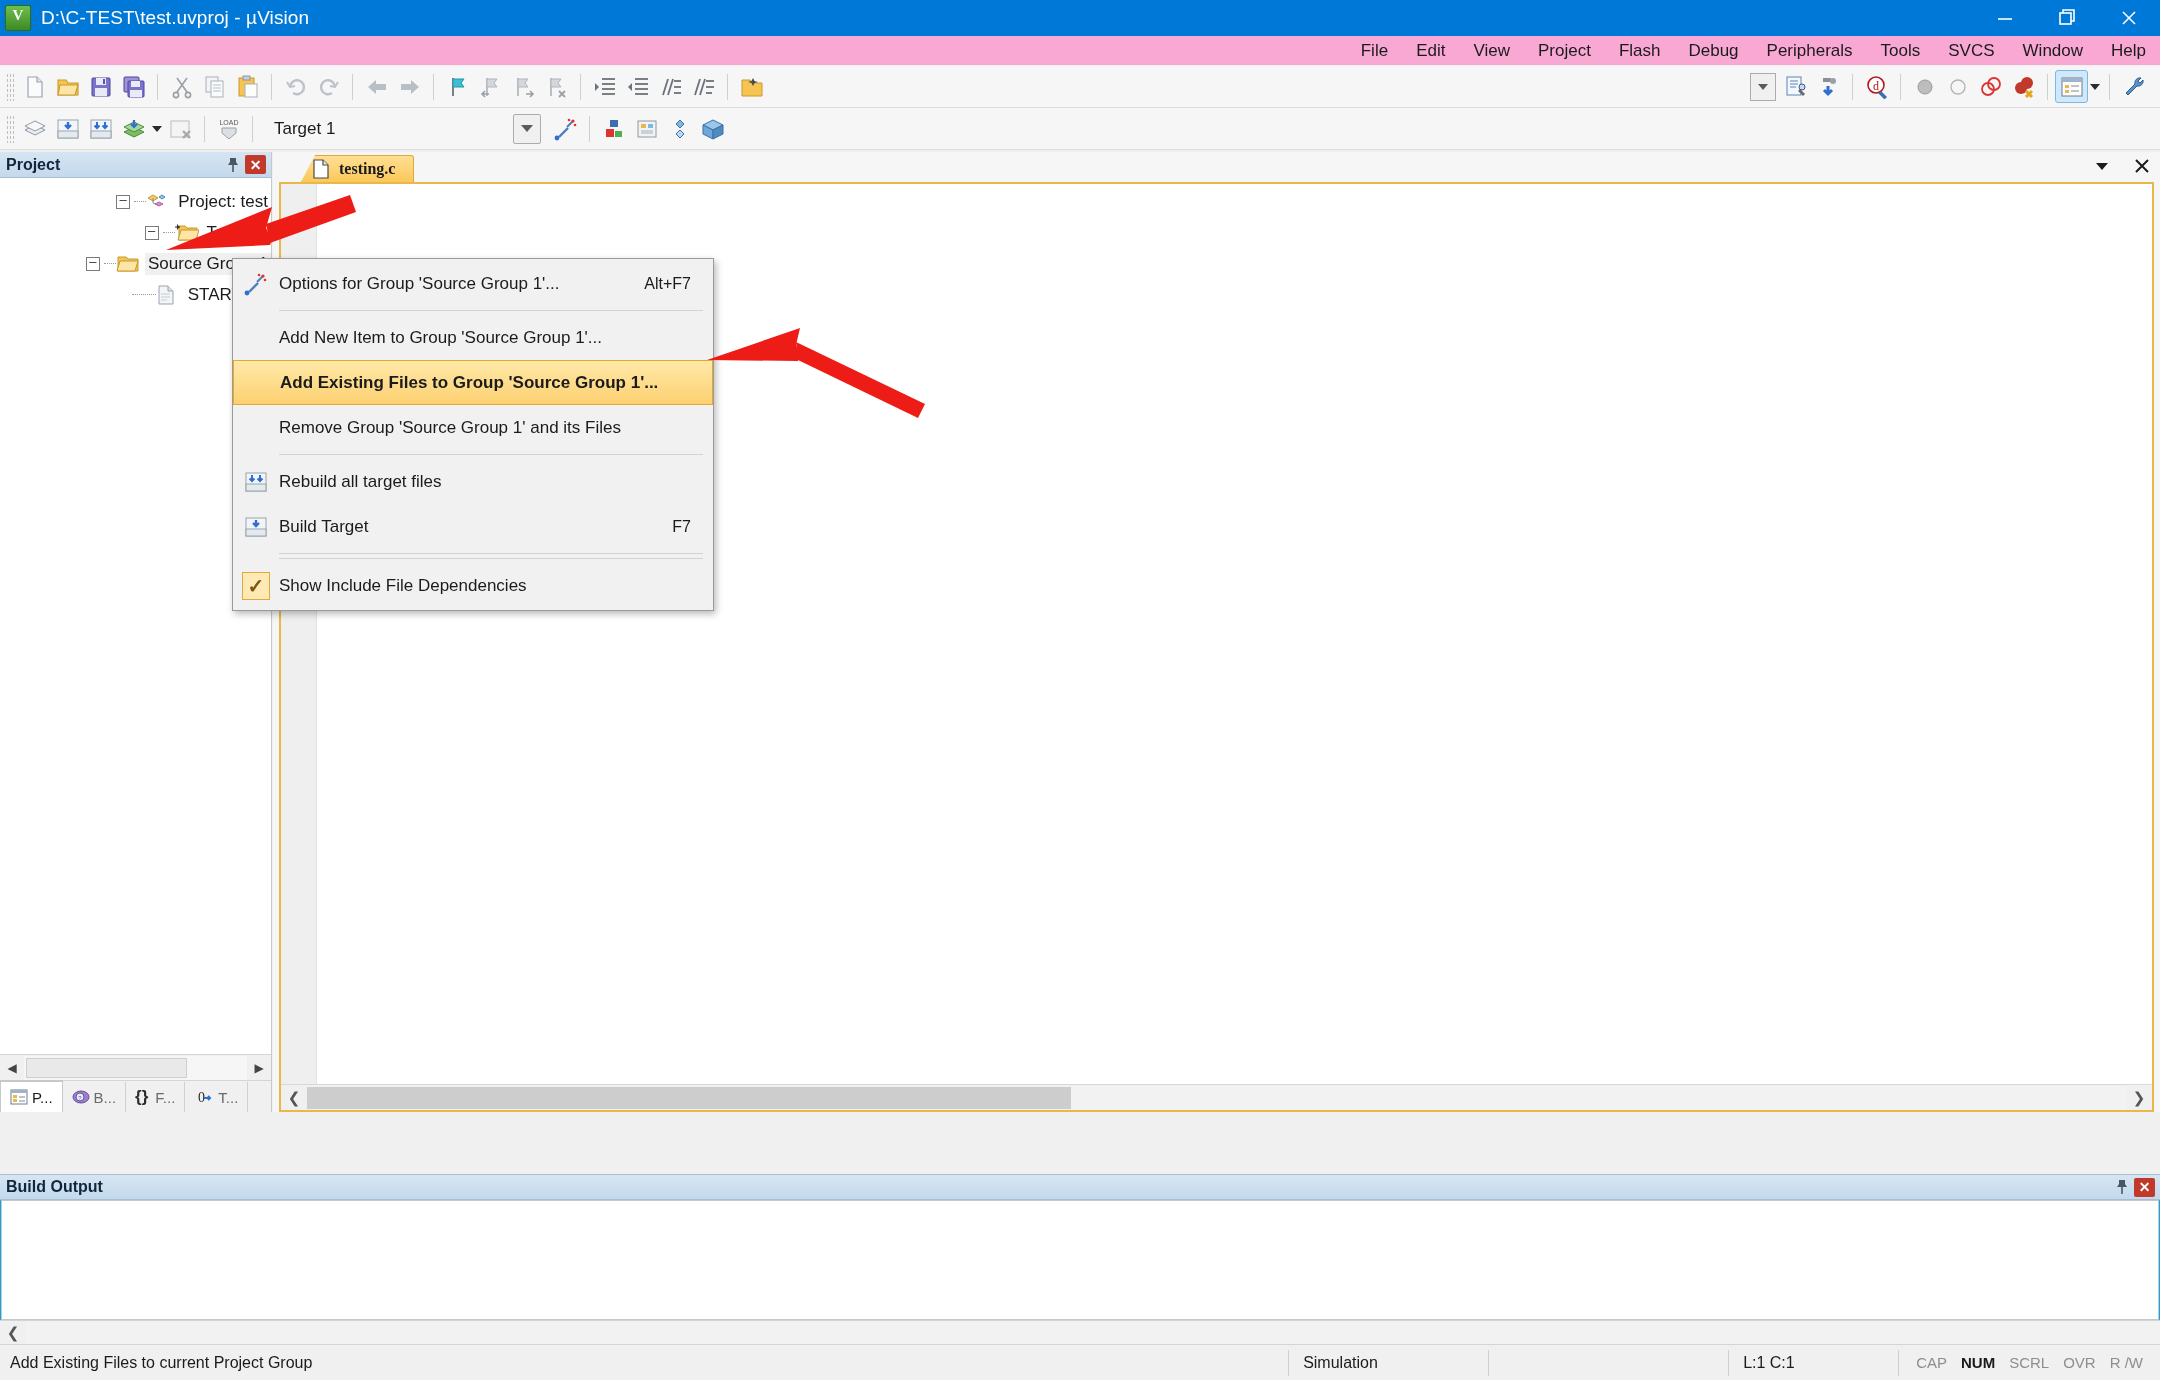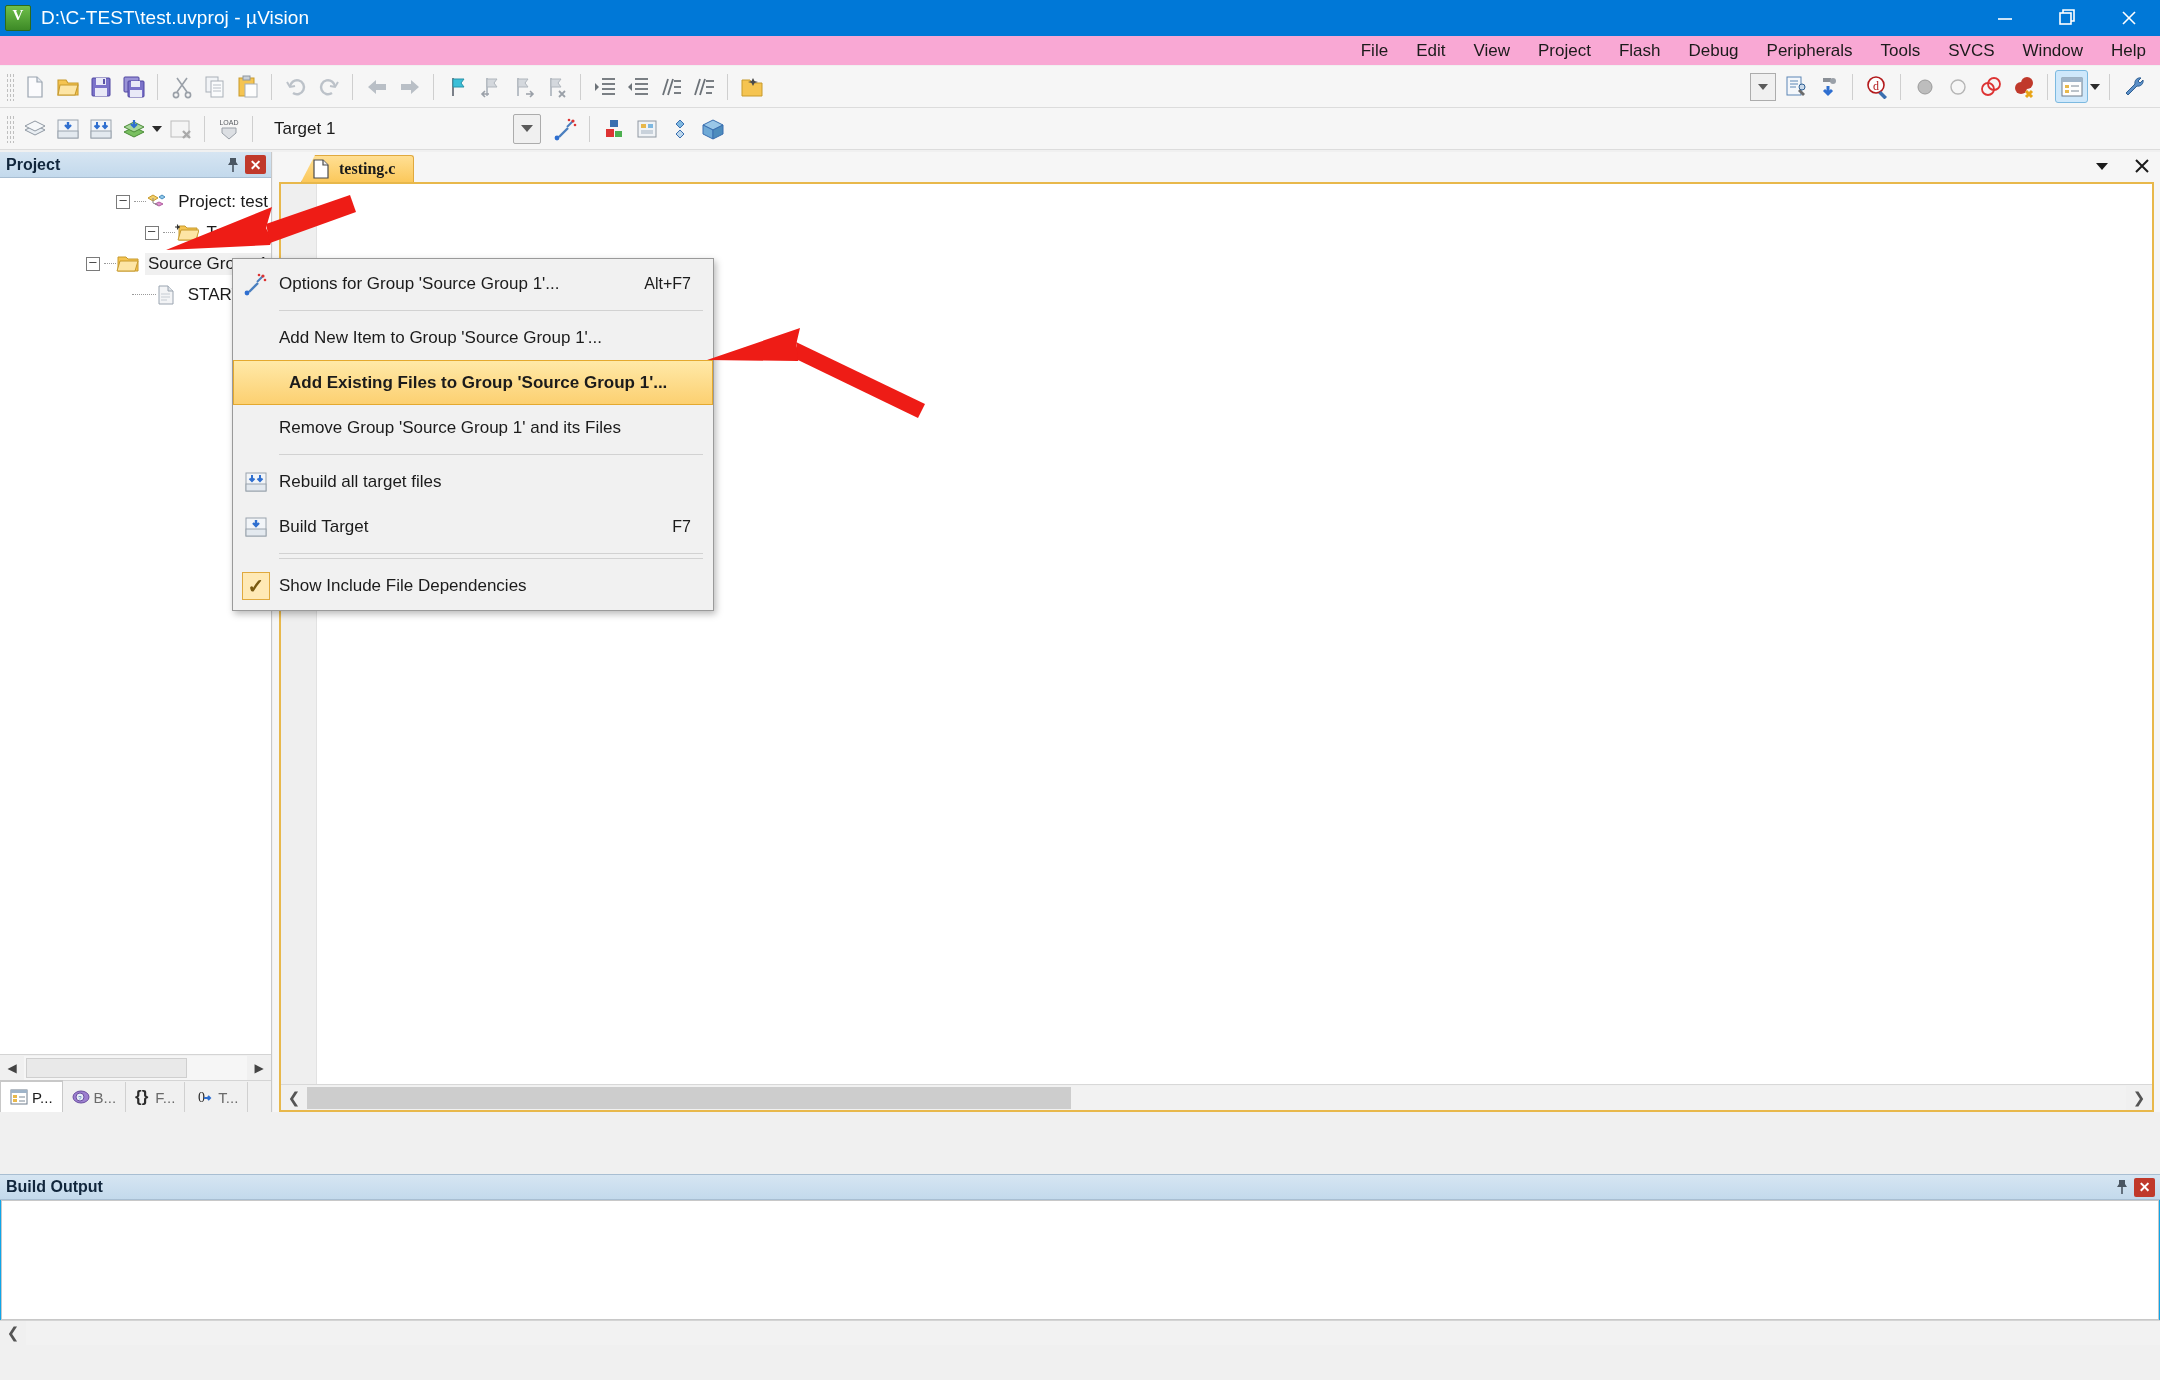--- a/index.html
+++ b/index.html
@@ -321,21 +321,20 @@
   }
   .ctx-item {
     height: 45px;
     display: flex; align-items: center;
     font-size: 17px; color: #1b1b1b;
     position: relative;
   }
   .ctx-item.highlight {
     background: linear-gradient(#ffe9a8, #fcd071);
     border: 1px solid #e4a92f;
-    gap: 9px;
   }
   .ctx-icon {
     width: 46px; height: 45px;
     display: flex; align-items: center; justify-content: center;
     flex: 0 0 auto;
   }
   .ctx-label { flex: 1; white-space: nowrap; }
   .ctx-accel { color: #1b1b1b; padding-right: 22px; font-size: 16px; }
   .ctx-sep { height: 1px; background: #d2d2d2; margin: 4px 10px 4px 46px; }
   .chk-box {
@@ -918,20 +917,33 @@
       </div>
       <div class="pane-close">✕</div>
     </div>
     <div class="build-body"></div>
     <div class="build-hscroll">
       <div class="eh-arrow">❮</div>
       <div class="eh-track"></div>
     </div>
   </div>
 
+  <div class="statusbar">
+    <div class="st-msg">Add Existing Files to current Project Group</div>
+    <div class="st-cell" style="width:200px">Simulation</div>
+    <div class="st-cell" style="width:240px"></div>
+    <div class="st-cell" style="width:170px">L:1 C:1</div>
+    <div class="st-cell" style="padding:0 10px">
+      <span class="st-ind">CAP</span>
+      <span class="st-ind on">NUM</span>
+      <span class="st-ind">SCRL</span>
+      <span class="st-ind">OVR</span>
+      <span class="st-ind">R /W</span>
+    </div>
+  </div>
 
   <div class="ctx-menu">
 
     <div class="ctx-item">
       <div class="ctx-icon">
         <svg width="26" height="24" viewBox="0 0 26 24">
             <path d="M6 20l9-9" stroke="#4a7fbf" stroke-width="2.4"></path>
             <path d="M14 10l6-6" stroke="#4a7fbf" stroke-width="2"></path>
             <g fill="#d33">
               <circle cx="20" cy="4" r="1.6"></circle>

